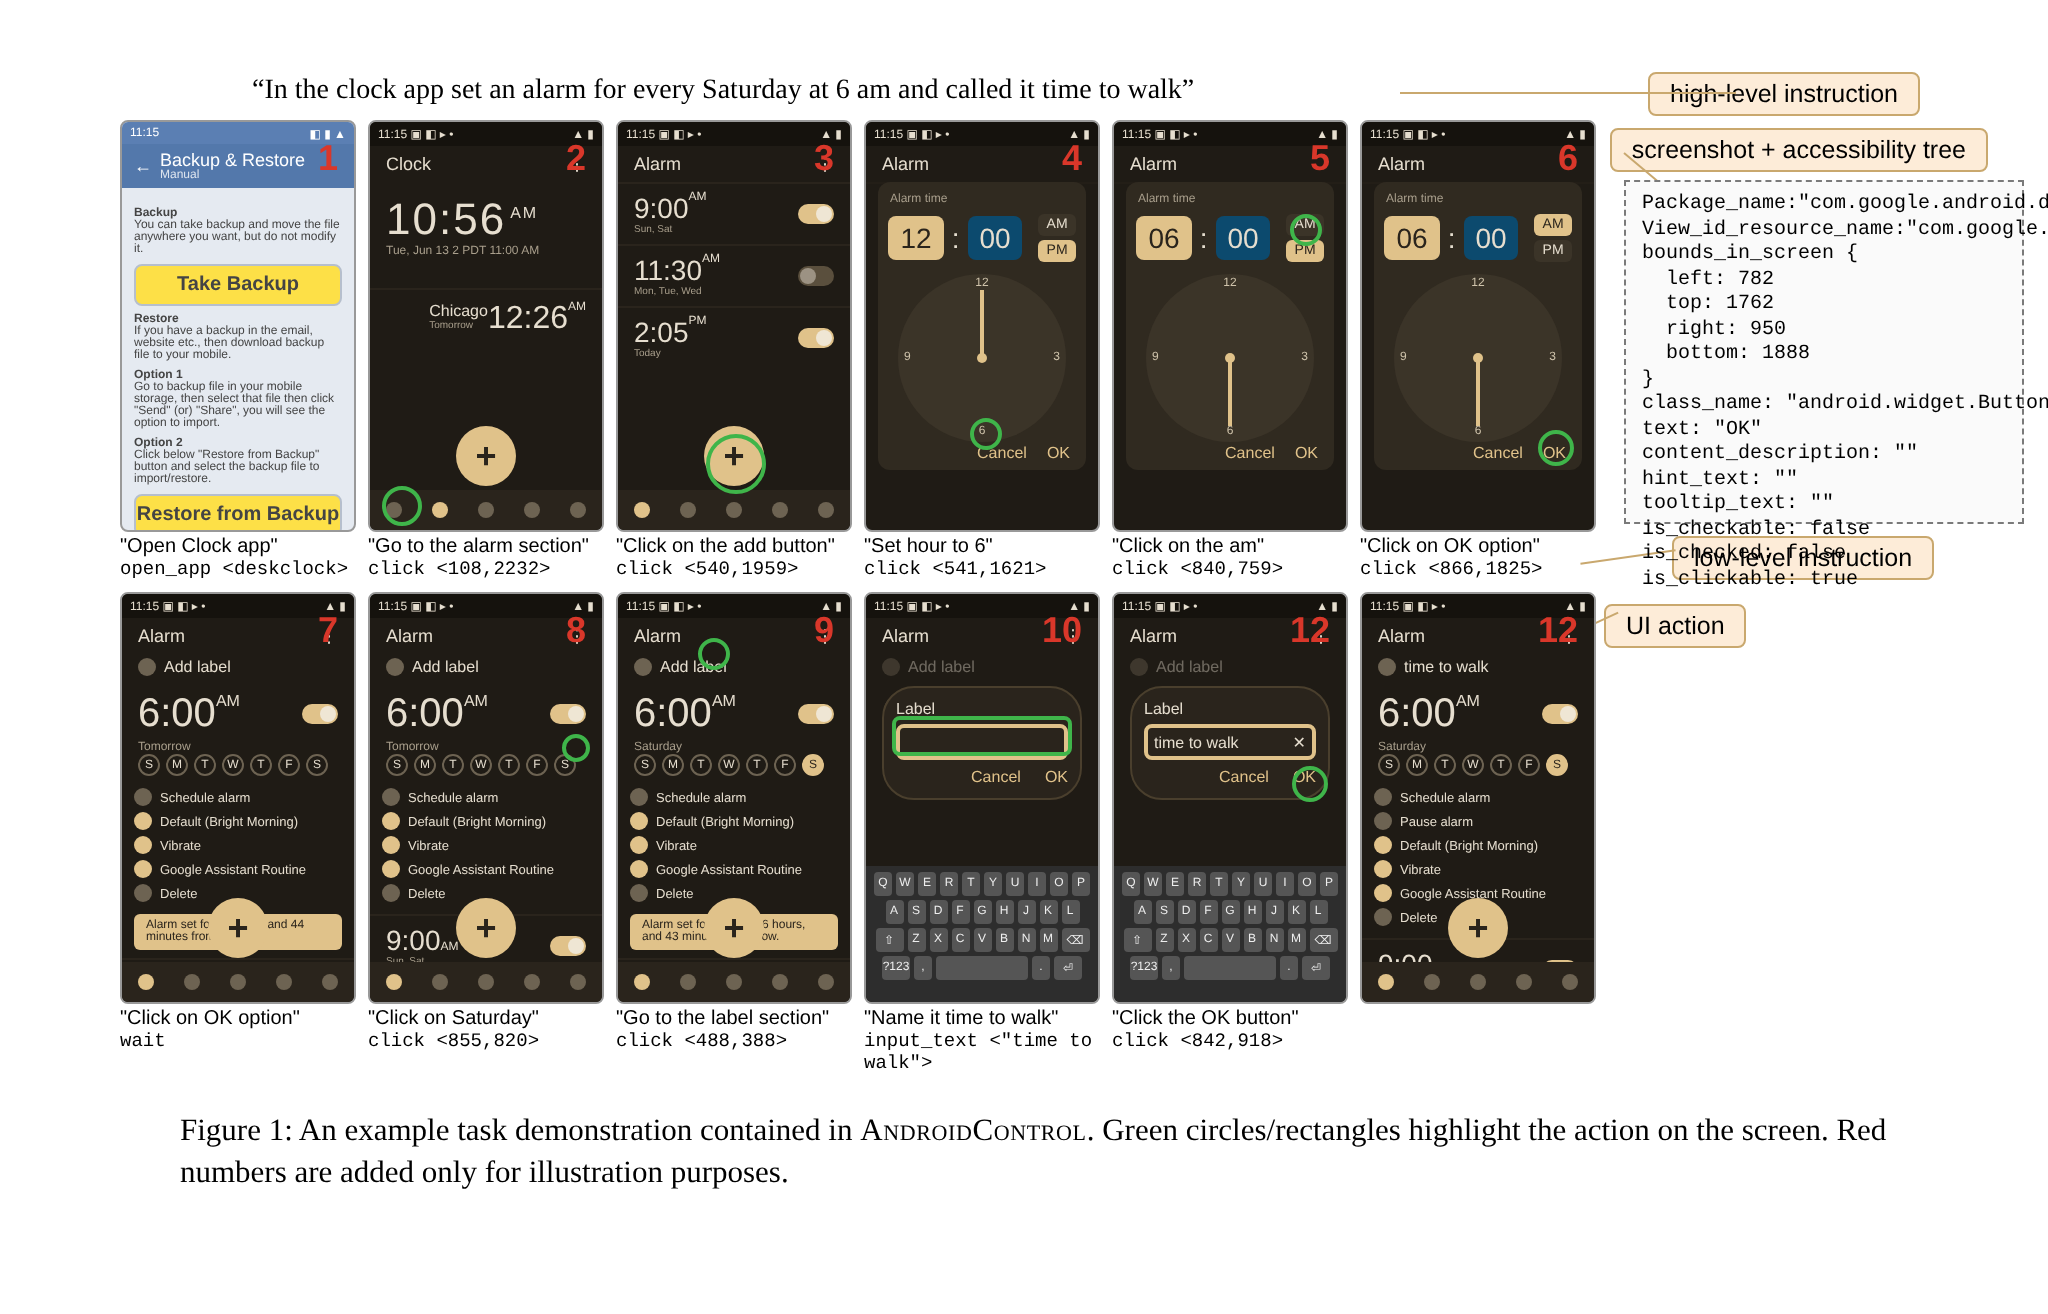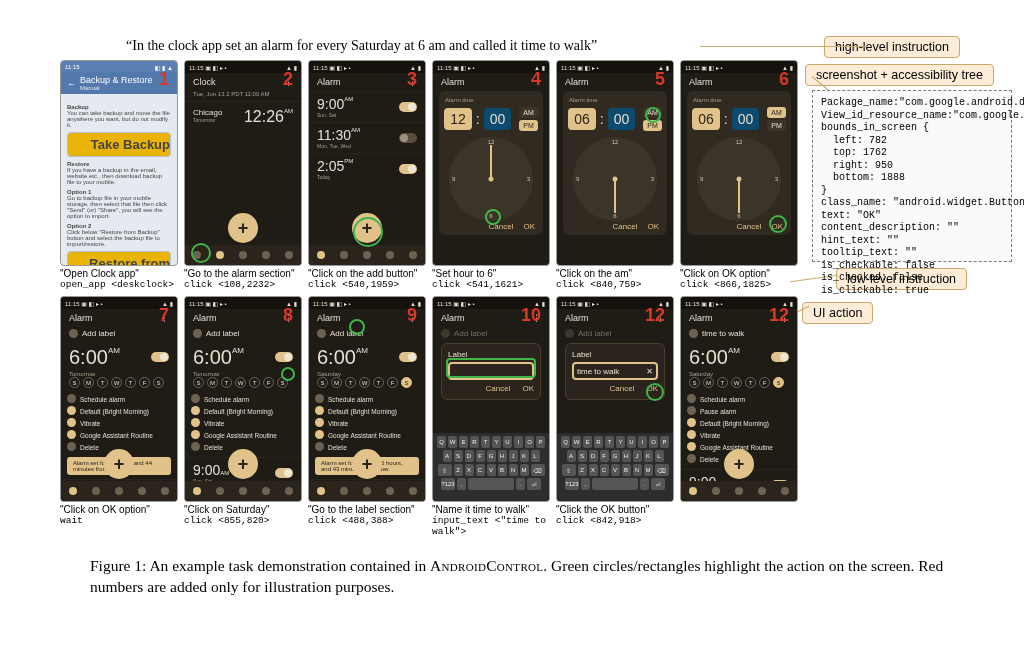--- a/index.html
+++ b/index.html
@@ -66,21 +66,21 @@
   }
   .annot-line{
     position:absolute;
     height:1px; background:#c9a86e;
   }
 
   
   .big-time { font-size:22px; font-weight:300; padding:6px 8px 0 8px; letter-spacing:1px;}
   .big-time .ampm{ font-size:8px; vertical-align:super; margin-left:2px;}
   .sub { font-size:6px; padding:0 8px; color:#a99f8c;}
-  .city-row{ display:flex; justify-content:space-between; padding:6px 8px; border-top:1px solid #2a241c; margin-top:4px;}
+  .city-row{ display:flex; justify-content:flex-end; padding:6px 8px; border-top:1px solid #2a241c; margin-top:15px;}
   .fab {
     position:absolute; bottom:22px; left:50%; transform:translateX(-50%);
     width:30px; height:30px; border-radius:50%;
     background:#e0c28a; color:#2a241c;
     display:flex; align-items:center; justify-content:center;
     font-size:18px; font-weight:bold;
   }
   .bottom-nav{
     position:absolute; bottom:0; left:0; right:0; height:20px;
     background:#2a241c; display:flex;
@@ -153,21 +153,21 @@
   .detail-list{ padding:2px 6px; font-size:6.5px; display:flex; flex-direction:column; gap:3px; margin-top:4px;}
   .detail-item{ display:flex; align-items:flex-end; gap:4px; }
   .detail-item .ic{ width:9px;height:9px;border-radius:50%;background:#6d6352; flex-shrink:0;}
   .detail-item.gold .ic{ background:#e0c28a;}
   .second-alarm{ border-top:1px solid #2a241c; margin-top:4px; padding:4px 8px;}
   .banner{ background:#e0c28a; color:#2a241c; font-size:6px; padding:3px 6px; margin:4px 6px 0 6px; border-radius:3px;}
 
   
   .label-dialog{
     position:absolute; top:46px; left:8px; right:8px;
-    background:#2a241c; border:1px solid #4a3f2d; border-radius:6px; padding:6px;
+    background:#2a241c; border:1px solid #4a3f2d; border-radius:16px; padding:6px;
     z-index:20;
   }
   .label-dialog .field{
     border:2px solid #e0c28a; border-radius:4px; height:18px; padding:1px 3px;
     font-size:8px; display:flex; align-items:center;
   }
   .label-dialog .acts{ display:flex; justify-content:flex-end; gap:12px; font-size:8px; margin-top:4px; color:#e0c28a;}
   
   .kbd{
     position:absolute; bottom:0; left:0; right:0; height:68px;
@@ -178,21 +178,21 @@
     background:#555; color:#eee; border-radius:2px;
     width:9px; height:12px; font-size:6px;
     display:flex;align-items:center;justify-content:center;
   }
   .kbd .key.wide{ width:14px;}
   .kbd .key.space{ width:46px;}
 
   
   .backup-head{ background:#5378ab; color:#fff; height:22px; display:flex; align-items:center; padding:0 6px; font-size:9px; margin-top:-1px;}
   .backup-body{ padding:6px; font-size:6px; color:#444;}
-  .backup-btn{ background:#eab308; border:1px solid #b6bfcd; border-radius:4px; text-align:right; padding:4px 0; margin:4px 0; font-weight:bold; font-size:13px;}
+  .backup-btn{ background:#fde047; border:1px solid #b6bfcd; border-radius:4px; text-align:center; padding:4px 0; margin:4px 0; font-weight:bold; font-size:10px;}
   .backup-sec{ font-weight:bold; margin-top:4px;}
 
   .dial.h6 .hand { transform: translate(-50%,0) rotate(0deg); }
   .dial.h12 .hand { transform: translate(-50%,0) rotate(180deg); }
 </style>
 </head>
 <body>
 
 <div class="annot-box" style="top:36px; right:64px;"><span>high-level instruction</span></div>
 <div class="annot-box" style="top:64px; right:30px;"><span>screenshot + accessibility tree</span></div>
@@ -267,20 +267,21 @@
     <div class="phone">
       <div class="statusbar">
             <span>11:15 ▣ ◧ ▸ •</span>
             <span>▲ ▮</span>
           </div>
       <div class="stepnum">2</div>
       <div style="display:flex;justify-content:space-between;padding:4px 8px;font-size:9px;">
         <span>Clock</span>
             <span>⋮</span>
       </div>
+      <div class="big-time"><span>10:56</span><span class="ampm">AM</span></div>
       <div class="sub">Tue, Jun 13 2 PDT 11:00 AM</div>
       <div class="city-row">
         <div>
               <div style="font-size:8px;">Chicago</div>
               <div style="font-size:5px;color:#a99f8c;">Tomorrow</div>
             </div>
         <div style="font-size:16px;"><span>12:26</span><span style="font-size:6px;vertical-align:top;">AM</span></div>
       </div>
       <div class="fab">+</div>
       <div class="bottom-nav">

